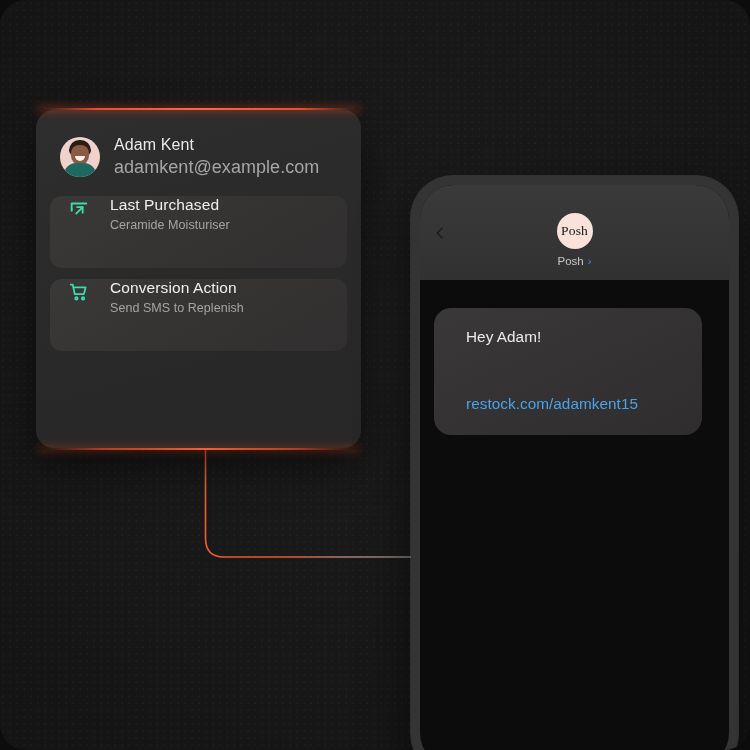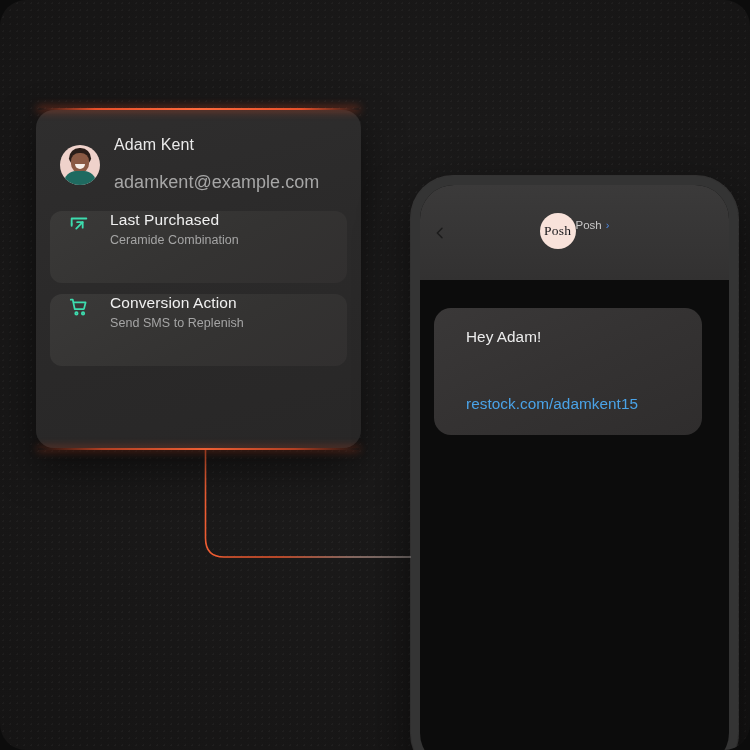--- a/index.html
+++ b/index.html
@@ -90,21 +90,21 @@
   .avatar .smile{
     position:absolute; left:15px; top:19px; width:10px; height:5px;
     border-radius:0 0 8px 8px;
     background:#f6efe9;
   }
   .avatar .body{
     position:absolute; left:4px; bottom:-2px; width:32px; height:16px;
     border-radius:12px 12px 0 0;
     background:#1f6a60;
   }
-  .profile-text{ display:flex; flex-direction:column; gap:18px; min-width:0;justify-content:center; }
+  .profile-text{ display:flex; flex-direction:column; gap:3px; min-width:0;justify-content:center; }
   .profile-name{
     font-size:16px; color:#e9e9e9; letter-spacing:.1px;
   }
   .profile-email{
     font-size:18px; color:#a6a6a6; letter-spacing:.05px;
   }
 
   
   .rows{ display:flex; flex-direction:column; gap:11px; }
   .row{
@@ -144,21 +144,21 @@
     height:95px;
     background:linear-gradient(180deg,#3b3a3a 0%, #353434 70%, #323131 100%);
     position:relative;
     display:flex; align-items:flex-start; justify-content:center;
   }
   .back-chevron{
     position:absolute; left:12px; top:40px;
     width:16px; height:16px;
   }
   .posh-block{
-    display:flex; align-items:flex-start;
+    display:flex; flex-direction:column; align-items:center;
     padding-top:28px;
   }
   .posh-avatar{
     width:36px; height:36px; border-radius:50%;
     background:#f8e2da;
     display:flex; align-items:center; justify-content:center;
     font-family:"Liberation Serif", serif;
     font-size:13.5px; color:#17161a; letter-spacing:.2px;
   }
   .posh-name{
@@ -231,21 +231,21 @@
         <span class="row-icon">
           <svg width="22" height="22" viewBox="0 0 24 24" fill="none" stroke="#3ddcae" stroke-width="2" stroke-linecap="round" stroke-linejoin="round">
             <path d="M20 6H4v6"></path>
             <path d="M4 12v2"></path>
             <path d="M9 17l7-7"></path>
             <path d="M16 16V10h-6"></path>
           </svg>
         </span>
         <span class="row-text">
           <span class="row-title">Last Purchased</span>
-          <span class="row-sub">Ceramide Combination</span>
+          <span class="row-sub">Ceramide Moisturiser</span>
         </span>
       </div>
 
 
       <div class="row">
         <span class="row-icon">
           <svg width="22" height="22" viewBox="0 0 24 24" fill="none" stroke="#3ddcae" stroke-width="1.9" stroke-linecap="round" stroke-linejoin="round">
             <path d="M3 4h2.2l2.1 10.2h9.8"></path>
             <path d="M6.2 7h13l-1.6 6.4"></path>
             <circle cx="9.2" cy="19" r="1.3"></circle>

